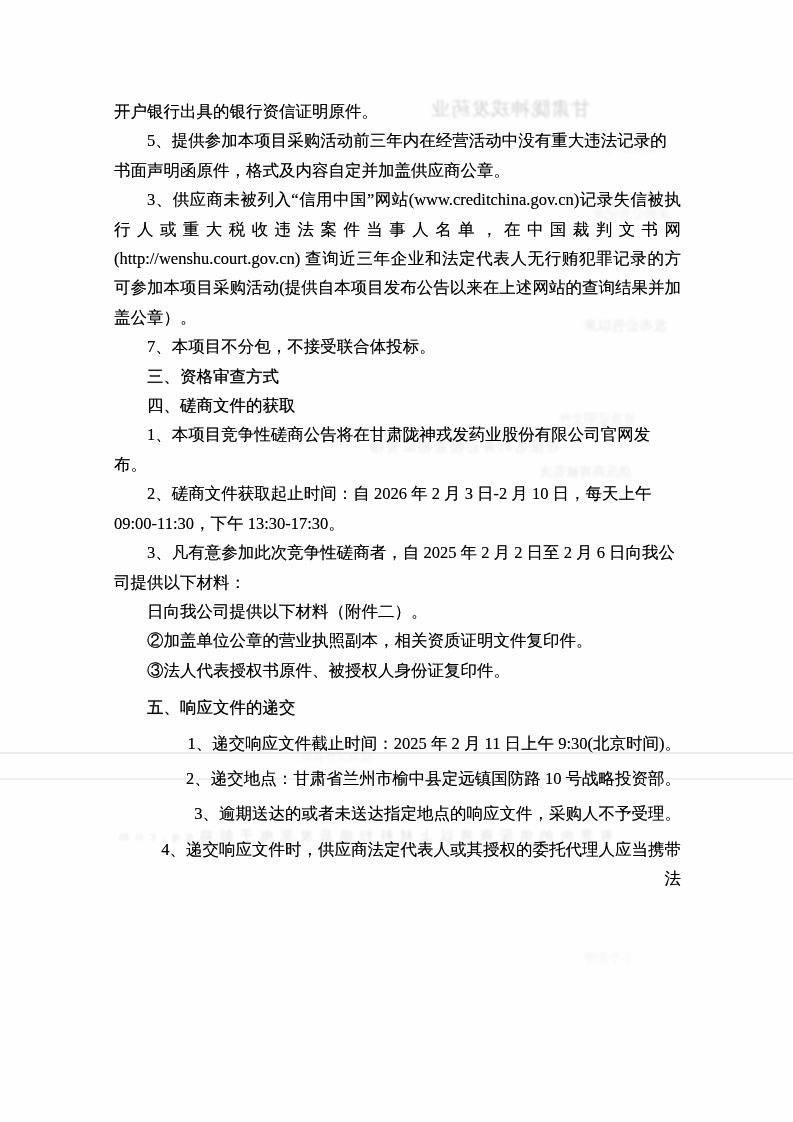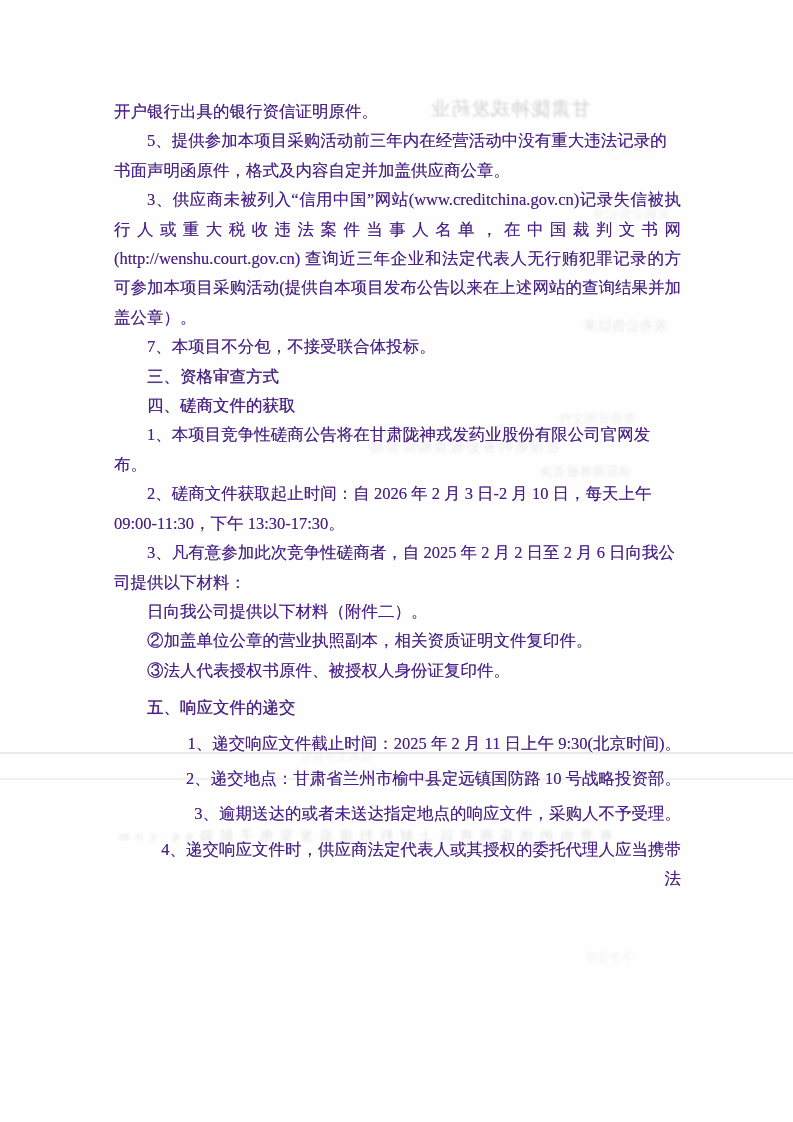--- a/index.html
+++ b/index.html
@@ -12,21 +12,21 @@
   }
   .page {
     position: absolute; left: 0; top: 0;
     width: 793px; height: 1122px;
     background: #fefefe;
   }
   .content {
     position: absolute;
     left: 114px; top: 97px;
     width: 567px;
-    color: #4c1d95;
+    color: #000000;
     font-size: 16.5px;
     line-height: 29.4px;
     text-shadow: 0 0 0.5px rgba(40,40,40,0.6);
   }
   .content p { margin: 0; }
   .indent { text-indent: 2em; }
   .hd { font-weight: 400; text-shadow: 0 0 0.7px rgba(20,20,20,0.8); }
   .justify { text-align: justify; text-justify: inter-ideograph; }
   .sec5 { margin-top: 6px !important; text-align: right; }
   .mt7 { margin-top: 8px !important; }

